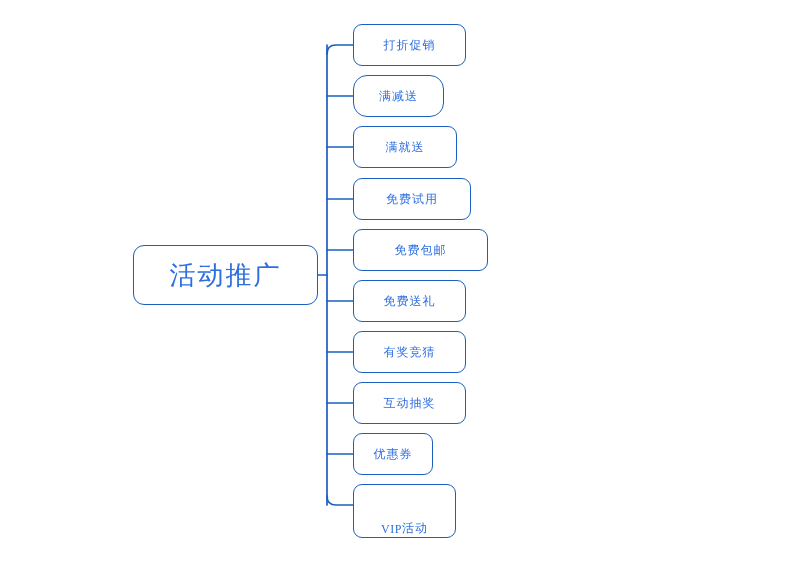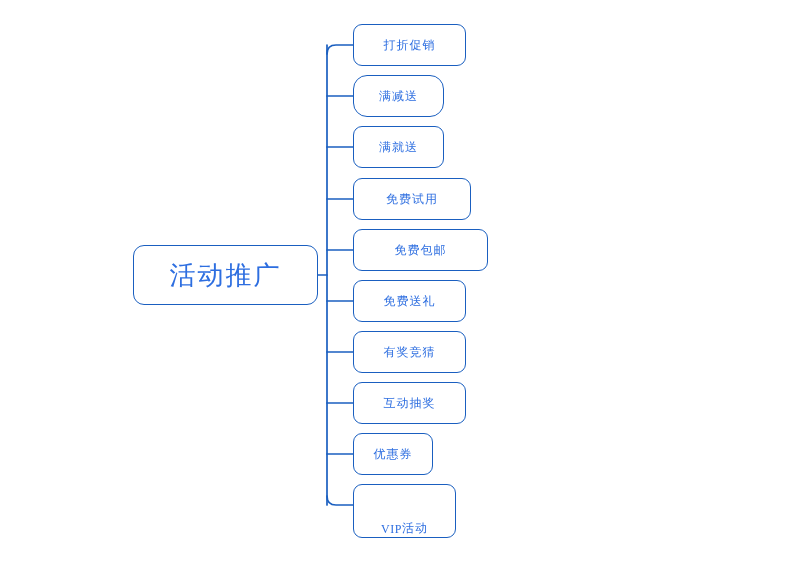--- a/index.html
+++ b/index.html
@@ -93,21 +93,21 @@
     <span>活动推广</span>
   </div>
 
   <div id="child-layer">
       <div class="child-node node" style="left: 353px; top: 24px; width: 113px; height: 42px;">
         <span>打折促销</span>
       </div>
       <div class="child-node node" style="left: 353px; top: 75px; width: 91px; height: 42px; border-radius: 14px;">
         <span>满减送</span>
       </div>
-      <div class="child-node node" style="left: 353px; top: 126px; width: 91px; height: 42px;">
+      <div class="child-node node" style="left: 353px; top: 126px; width: 104px; height: 42px;">
         <span>满就送</span>
       </div>
       <div class="child-node node" style="left: 353px; top: 178px; width: 118px; height: 42px;">
         <span>免费试用</span>
       </div>
       <div class="child-node node" style="left: 353px; top: 229px; width: 135px; height: 42px;">
         <span>免费包邮</span>
       </div>
       <div class="child-node node" style="left: 353px; top: 280px; width: 113px; height: 42px;">
         <span>免费送礼</span>

